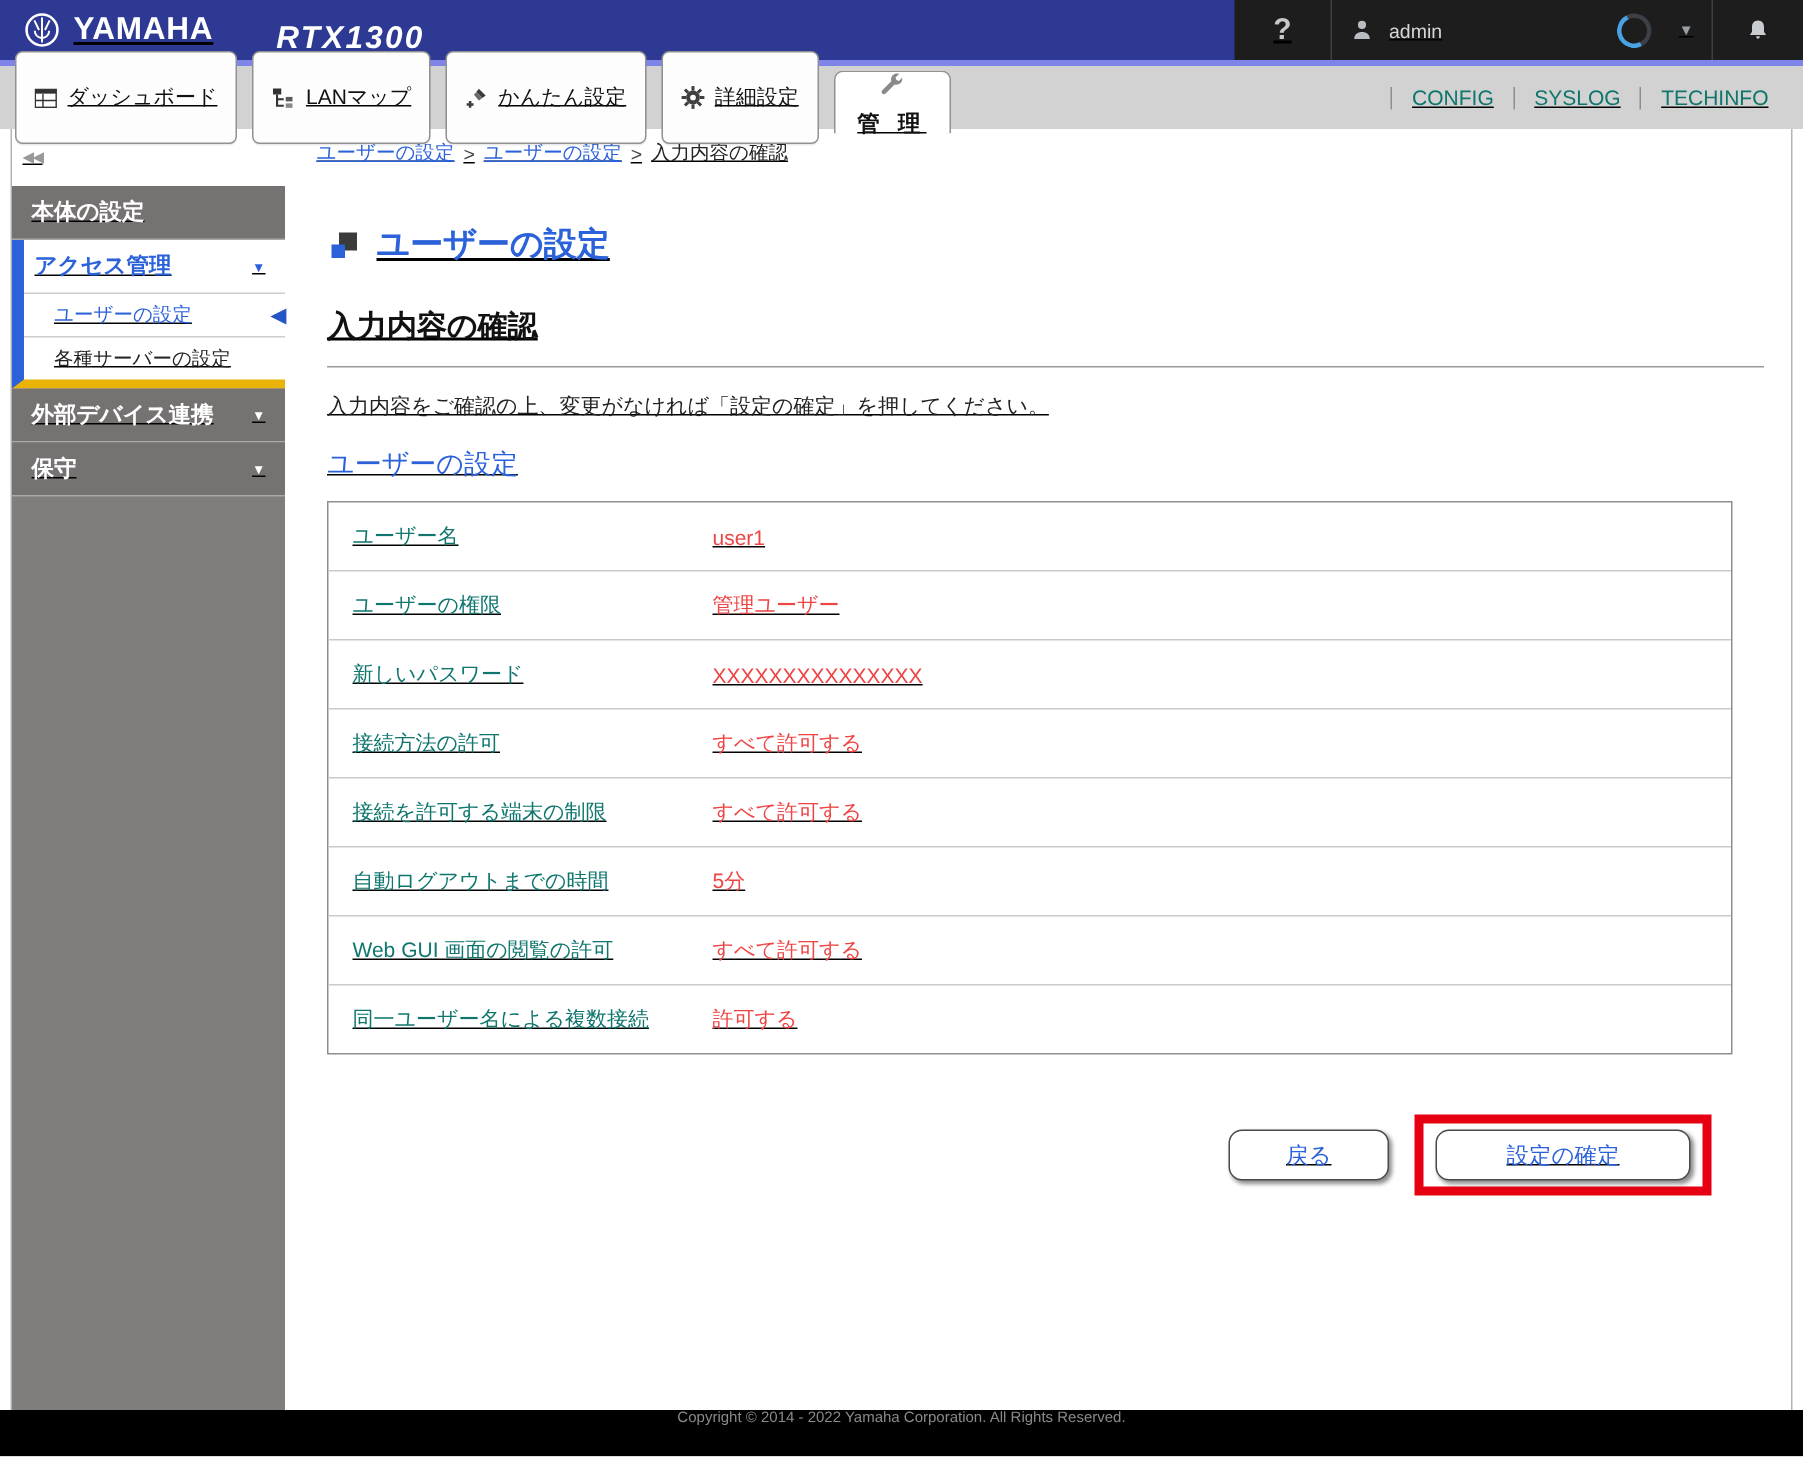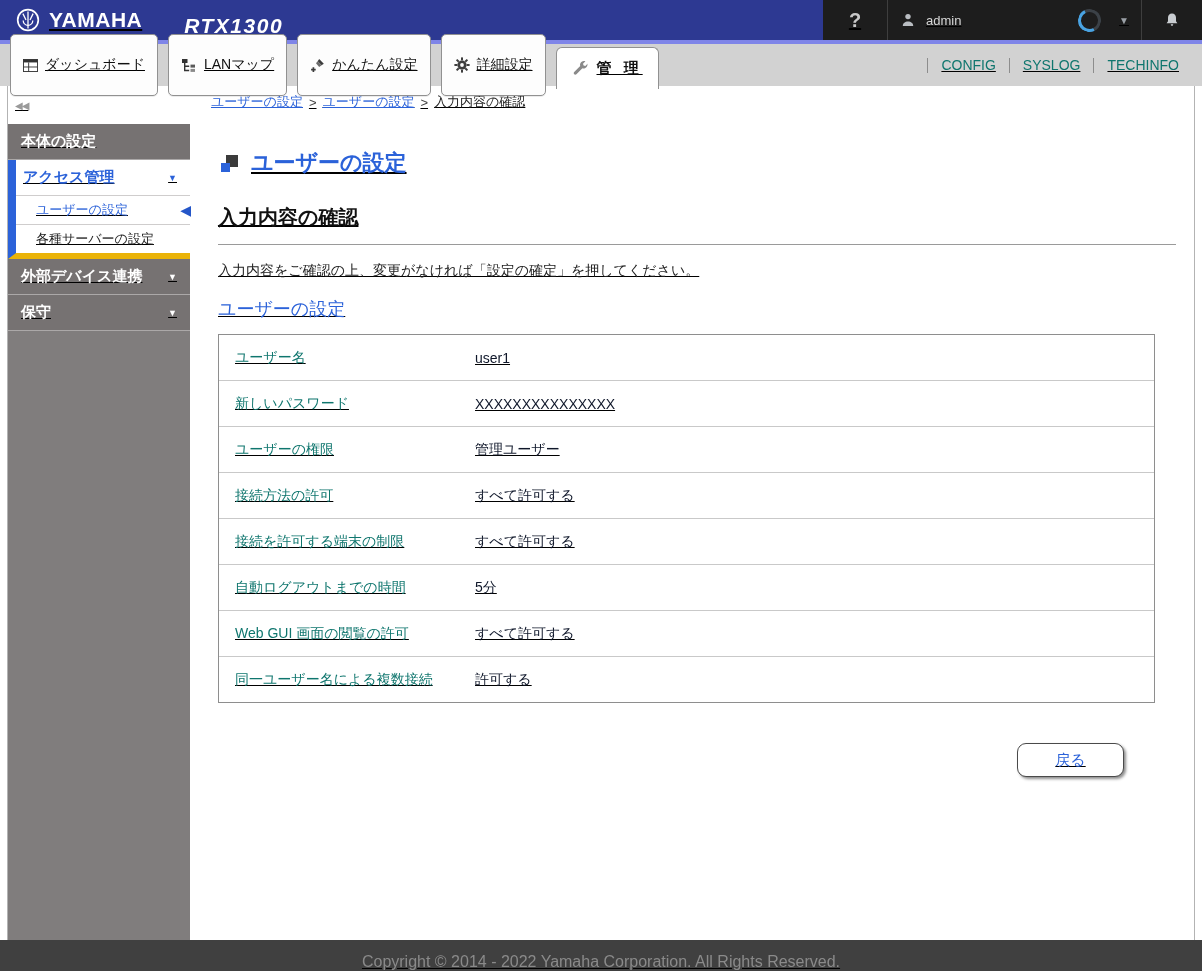--- a/index.html
+++ b/index.html
@@ -19,21 +19,21 @@
   .tb-bell{width:60px;justify-content:center;cursor:pointer;}
   .vdiv{width:1px;background:#3e3e3e;}
   .spinner{width:17px;height:17px;border-radius:50%;border:3px solid #3b4147;border-left-color:#49a3e2;border-bottom-color:#49a3e2;transform:rotate(18deg);margin-left:auto;}
   .caret{color:#9aa0a6;font-size:10px;margin-left:8px;cursor:pointer;}
 
   .accent{height:4px;background:#7f85e8;flex:0 0 auto;}
 
   
   .toolbar{height:42px;background:#d2d2d2;display:flex;align-items:center;padding:0 10px;flex:0 0 auto;position:relative;z-index:4;}
   .tbtn{height:28px;background:#fdfdfd;border:1px solid #919191;border-radius:5px;display:flex;align-items:center;gap:7px;padding:16px 12px;font-size:14px;color:#111;margin-right:10px;cursor:pointer;box-shadow:0 1px 0 rgba(0,0,0,.08);}
-  .tab-active{height:41px;align-self:flex-end;margin-bottom:-3px;background:#fff;border:1px solid #919191;border-bottom:none;border-radius:6px 6px 0 0;display:flex;align-items:center;gap:8px;padding:0 15px;font-size:15px;font-weight:bold;color:#111;letter-spacing:4px;cursor:pointer;}
+  .tab-active{height:41px;align-self:flex-end;margin-bottom:-3px;background:#fff;border:1px solid #919191;border-bottom:none;border-radius:6px 6px 0 0;display:flex;align-items:center;gap:8px;padding:0 15px;font-size:15px;font-weight:bold;color:#111;letter-spacing:4px;cursor:pointer;flex-direction:column;}
   .toolbar-links{margin-left:auto;display:flex;align-items:center;font-size:14px;color:#0f766e;padding-left:16px;}
   .toolbar-links .lnk{padding:0 13px;cursor:pointer;}
   .lsep{width:1px;height:15px;background:#8d8d8d;}
 
   
   .page{flex:1;display:flex;flex-direction:column;margin:0 7px;border-left:1px solid #b3b3b3;border-right:1px solid #b3b3b3;min-height:0;background:#fff;}
   .crumb-row{height:38px;display:flex;align-items:center;flex:0 0 auto;}
   .collapse{width:196px;padding-left:7px;color:#9a9a9a;font-size:10px;letter-spacing:-1px;cursor:pointer;}
   .breadcrumb{font-size:13px;display:flex;align-items:center;gap:6px;margin-top:-6px;}
   .crumb-link{color:#2b62d9;text-decoration:underline;cursor:pointer;}
@@ -62,30 +62,30 @@
   .ptitle{color:#2b62d9;font-size:22px;font-weight:bold;}
   .heading{font-size:20px;font-weight:bold;color:#111;margin-top:26px;}
   .hrule{border:none;border-top:1px solid #9a9a9a;margin:13px 0 0 0;}
   .instruction{font-size:14px;color:#222;margin-top:17px;}
   .subsection{font-size:18px;color:#2b62d9;margin-top:17px;}
 
   .info-table{margin-top:13px;border:1px solid #8e8e8e;width:935px;}
   .trow{display:flex;height:45px;align-items:center;border-top:1px solid #c9c9c9;}
   .trow:first-child{border-top:none;}
   .tlabel{width:240px;padding-left:16px;font-size:14px;color:#0f766e;flex:0 0 auto;}
-  .tvalue{font-size:14px;color:#0f172a;}
+  .tvalue{font-size:14px;color:#ef4444;}
 
   .actions{display:flex;justify-content:flex-end;align-items:center;margin-top:40px;padding-right:12px;width:935px;box-sizing:border-box;}
   .btn{background:#fff;border:1px solid #4a4a4a;border-radius:9px;color:#2b62d9;font-size:15px;height:34px;display:flex;align-items:center;justify-content:center;box-shadow:2px 2px 3px rgba(0,0,0,.45);cursor:pointer;box-sizing:border-box;}
   .btn-back{width:107px;margin-right:17px;}
   .red-frame{border:6px solid #e60012;padding:4px 8px;}
   .btn-confirm{width:170px;}
 
   
-  .footer{height:31px;background:#404040;display:flex;align-items:flex-end;justify-content:center;color:#8a8a8a;font-size:16px;flex:0 0 auto;}
+  .footer{height:31px;background:#000000;display:flex;align-items:flex-start;justify-content:center;color:#8a8a8a;font-size:10px;flex:0 0 auto;}
 </style>
 </head>
 <body>
 
 <div id="app">
 
   <div class="topbar">
     <div class="brand">
       <span style="display:flex;">
         <svg width="24" height="24" viewBox="0 0 24 24">
@@ -258,28 +258,28 @@
 
         <div class="instruction">入力内容をご確認の上、変更がなければ「設定の確定」を押してください。</div>
         <div class="subsection">ユーザーの設定</div>
 
         <div class="info-table">
           <div class="trow">
             <div class="tlabel">ユーザー名</div>
             <div class="tvalue">user1</div>
           </div>
           <div class="trow">
+            <div class="tlabel">ユーザーの権限</div>
+            <div class="tvalue">管理ユーザー</div>
+          </div>
+          <div class="trow">
             <div class="tlabel">新しいパスワード</div>
             <div class="tvalue">XXXXXXXXXXXXXXX</div>
           </div>
           <div class="trow">
-            <div class="tlabel">ユーザーの権限</div>
-            <div class="tvalue">管理ユーザー</div>
-          </div>
-          <div class="trow">
             <div class="tlabel">接続方法の許可</div>
             <div class="tvalue">すべて許可する</div>
           </div>
           <div class="trow">
             <div class="tlabel">接続を許可する端末の制限</div>
             <div class="tvalue">すべて許可する</div>
           </div>
           <div class="trow">
             <div class="tlabel">自動ログアウトまでの時間</div>
             <div class="tvalue">5分</div>
@@ -289,20 +289,23 @@
             <div class="tvalue">すべて許可する</div>
           </div>
           <div class="trow">
             <div class="tlabel">同一ユーザー名による複数接続</div>
             <div class="tvalue">許可する</div>
           </div>
         </div>
 
         <div class="actions">
           <div class="btn btn-back">戻る</div>
+          <div class="red-frame">
+            <div class="btn btn-confirm">設定の確定</div>
+          </div>
         </div>
       </div>
     </div>
   </div>
 
   <div class="footer">
     <span>Copyright © 2014 - 2022 Yamaha Corporation. All Rights Reserved.</span>
   </div>
 </div>
 

